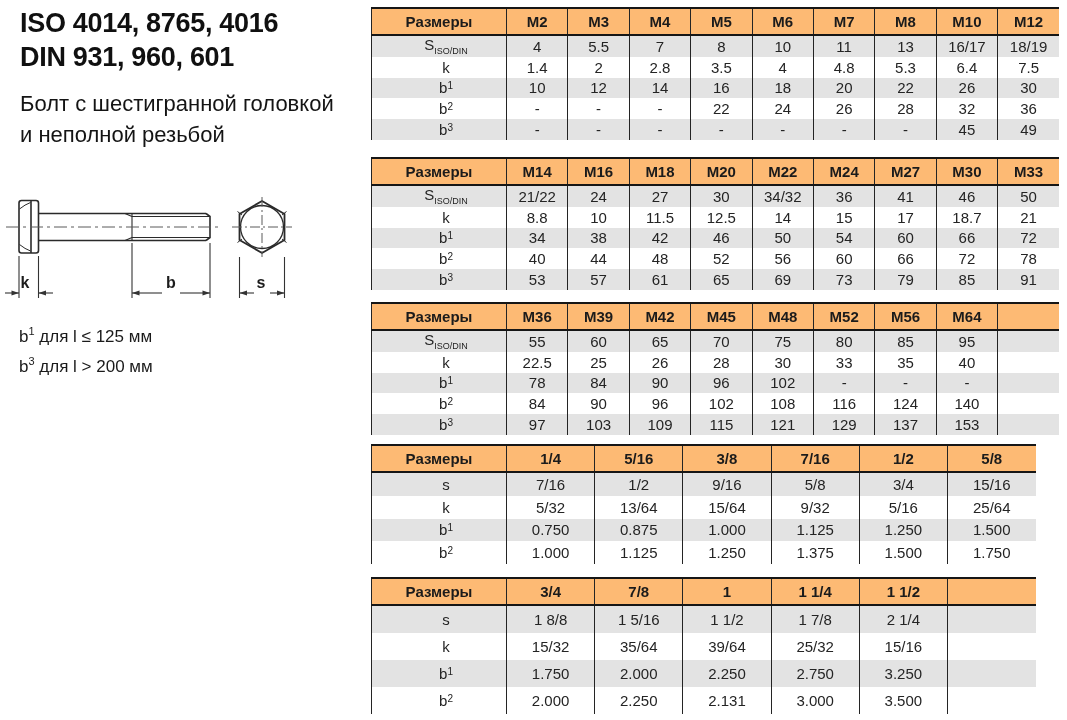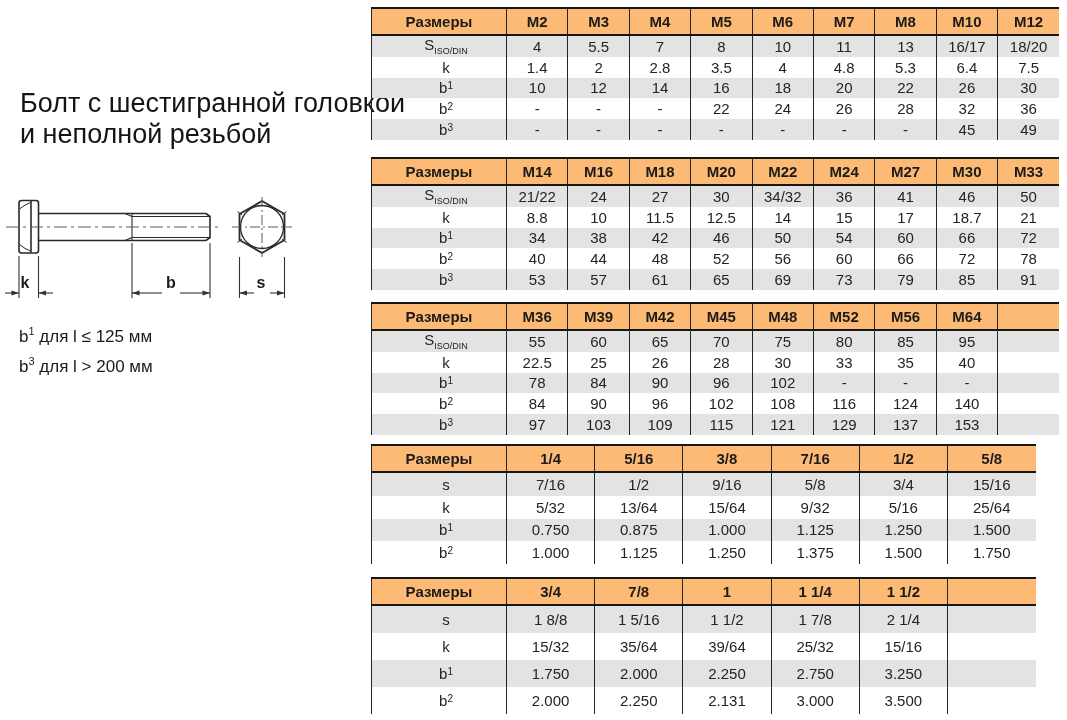--- a/index.html
+++ b/index.html
@@ -3,21 +3,21 @@
 <meta charset="utf-8">
 <style>
   html,body{margin:0;padding:0;background:#fff;}
   .page{position:relative;width:1067px;height:720px;background:#fff;overflow:hidden;
         font-family:"Liberation Sans",sans-serif;color:#161616;}
 
   
   .title-block{position:absolute;left:20px;top:6px;}
   .title-line{font-size:27px;font-weight:bold;line-height:34px;letter-spacing:-0.3px;color:#101010;}
   .subtitle-block{position:absolute;left:20px;top:88px;}
-  .subtitle-line{font-size:27px;line-height:31px;color:#141414;}
+  .subtitle-line{font-size:22px;line-height:31px;color:#141414;}
 
   .notes{position:absolute;left:19px;top:319px;font-size:17px;line-height:25.5px;color:#1a1a1a;}
   .notes sup{font-size:11px;}
 
   
   .drawing{position:absolute;left:0;top:185px;}
   .dimtext{font-family:"Liberation Sans",sans-serif;font-size:16px;font-weight:bold;fill:#1c1c1c;}
 
   
   .tblhost{position:absolute;left:371px;}
@@ -33,20 +33,24 @@
   .t4 tbody th,.t4 tbody td{height:22.8px;}
   .t5 tbody th,.t5 tbody td{height:27px;}
   .sb{font-size:9px;vertical-align:-4px;}
   .sp{font-size:10px;vertical-align:4px;line-height:0;}
 </style>
 </head>
 <body>
 
 <div class="page">
 
+  <div class="title-block">
+    <div class="title-line">ISO 4014, 8765, 4016</div>
+    <div class="title-line">DIN 931, 960, 601</div>
+  </div>
 
   <div class="subtitle-block">
     <div class="subtitle-line">Болт с шестигранной головкой</div>
     <div class="subtitle-line">и неполной резьбой</div>
   </div>
 
   <svg class="drawing" width="340" height="130" viewBox="0 0 340 130">
 
     <g stroke="#2a2a2a" stroke-width="1.6" fill="none">
       <rect x="19" y="15.5" width="19.5" height="52.5" rx="2.5"></rect>
@@ -143,21 +147,21 @@
           <tr class="stripe">
             <th>S<span class="sb">ISO/DIN</span></th>
             <td>4</td>
             <td>5.5</td>
             <td>7</td>
             <td>8</td>
             <td>10</td>
             <td>11</td>
             <td>13</td>
             <td>16/17</td>
-            <td>18/20</td>
+            <td>18/19</td>
           </tr>
           <tr>
             <th>k</th>
             <td>1.4</td>
             <td>2</td>
             <td>2.8</td>
             <td>3.5</td>
             <td>4</td>
             <td>4.8</td>
             <td>5.3</td>

